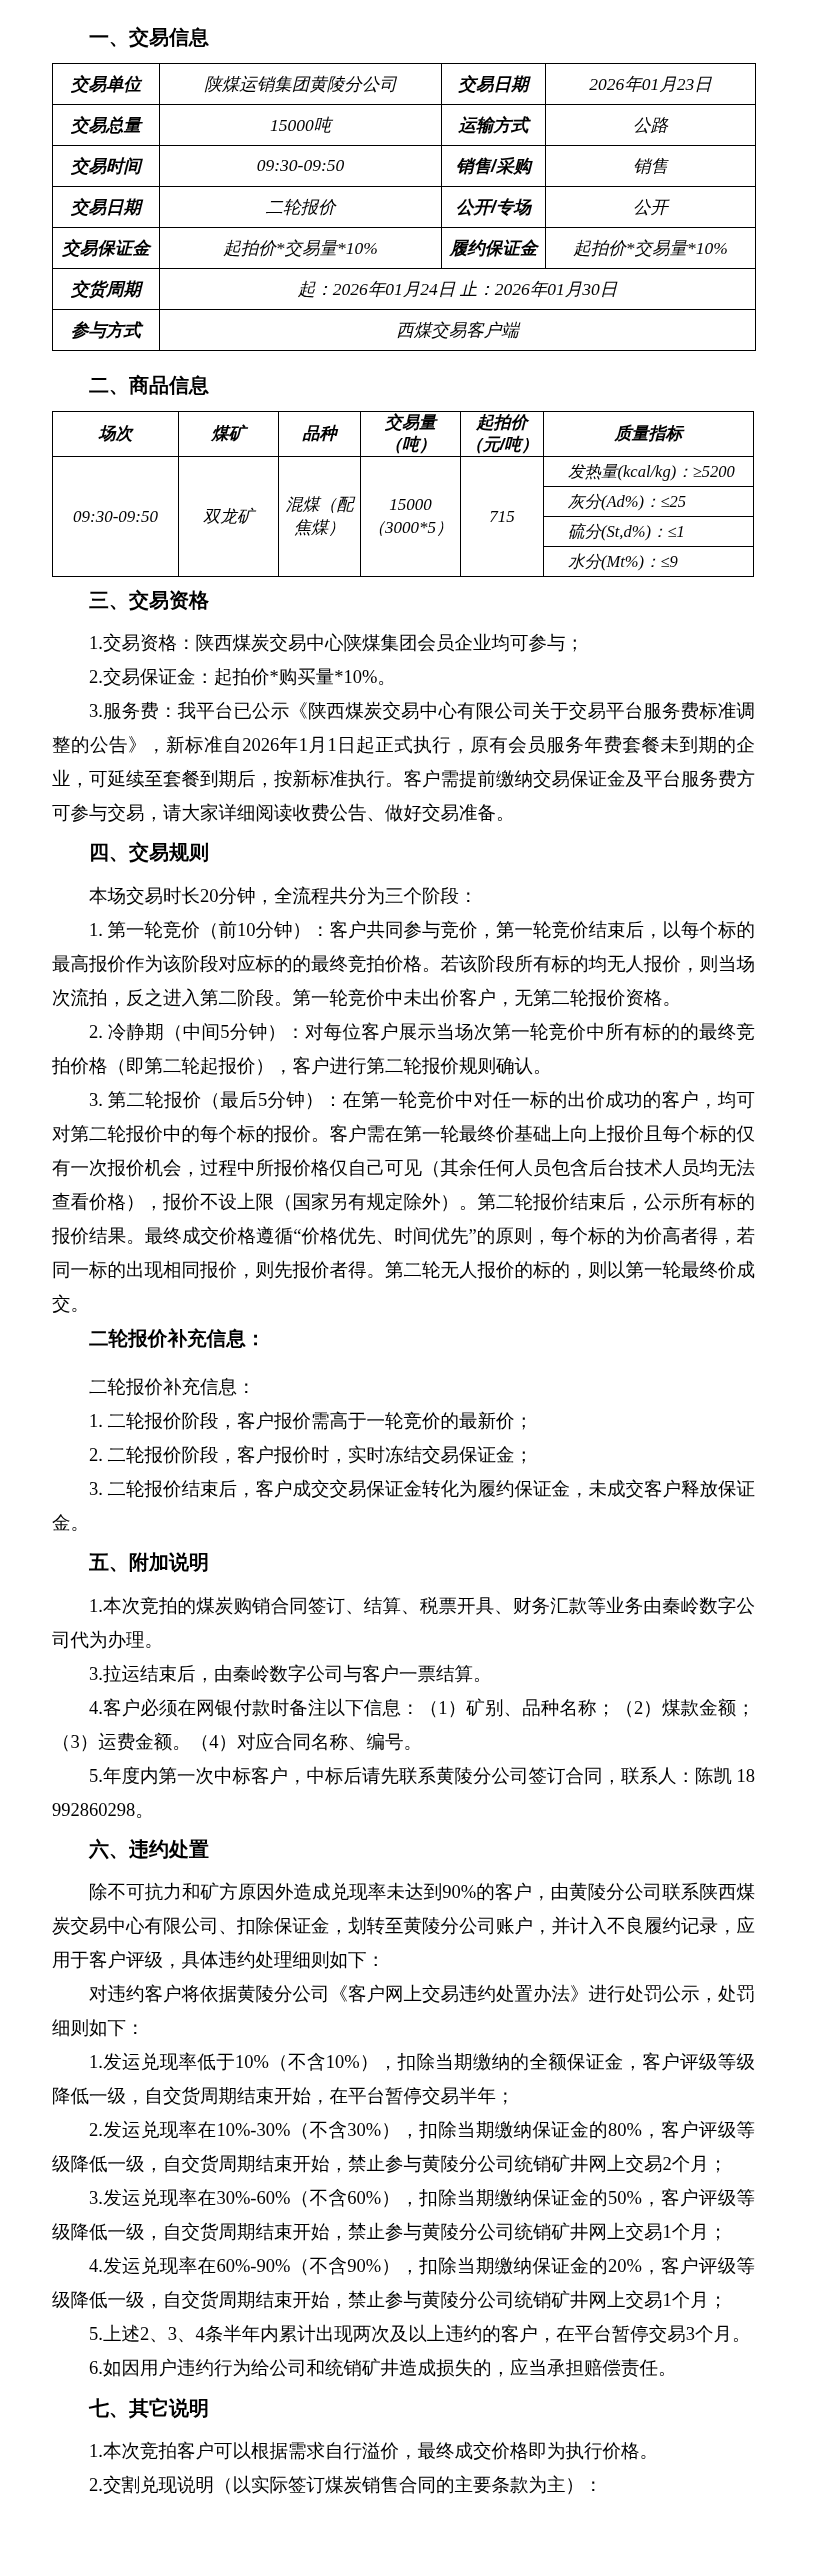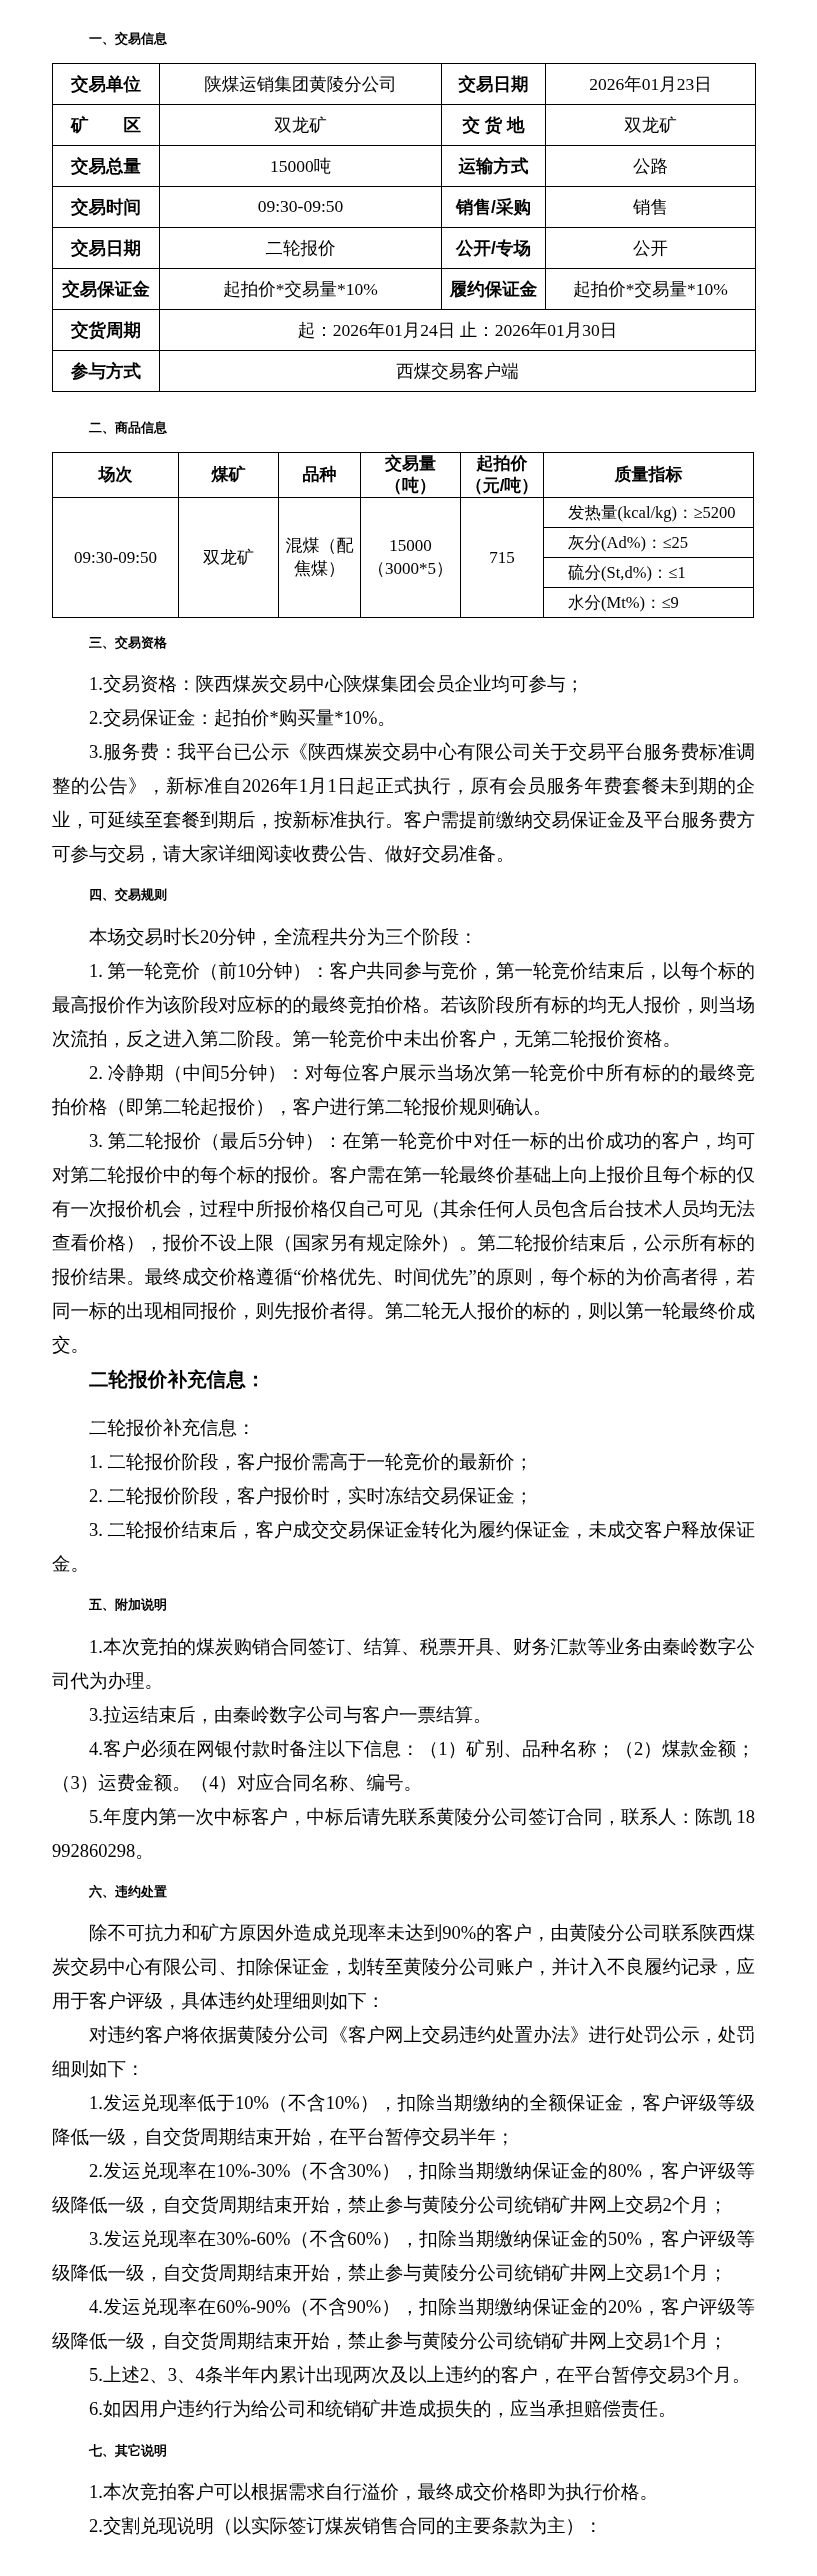--- a/index.html
+++ b/index.html
@@ -2,36 +2,36 @@
 <html style="font-size:8.2px"><head>
 <meta charset="utf-8">
 <style>
   html,body{margin:0;padding:0;background:#e8e8e8;}
   .page{
     width:818px;height:3049px;background:#ffffff;color:#000;
     box-sizing:border-box;padding:14.4px 63px 0 52px;overflow:hidden;
     font-family:"Liberation Serif","DejaVu Serif",serif;
   }
   .sec-h{
-    font-family:Liberation Serif, serif;
-    font-weight:bold;font-size:13px;line-height:27px;
+    font-family:Liberation Mono, monospace;
+    font-weight:bold;font-size:20px;line-height:27px;
     margin:10.3px 0 11.3px 0;text-indent:37px;
   }
   .para{
     font-size:18.5px;line-height:34px;margin:0;
     text-align:justify;text-indent:37px;word-break:break-all;
   }
   .bold-sub{
     font-family:"Liberation Sans","DejaVu Sans",sans-serif;
     font-weight:bold;font-size:19.6px;margin:0 0 15.5px 0;
   }
   table{border-collapse:collapse;table-layout:fixed;width:621px;
         border:1.5px solid #000;}
   td,th{border:1px solid #000;padding:0 3.1px;box-sizing:border-box;
-        overflow:hidden;}
+        overflow:hidden;font-style:italic;}
   
   .t1 td{height:41px;text-align:center;vertical-align:middle;font-size:17.5px;}
   .t1 .lbl{font-family:"Liberation Sans","DejaVu Sans",sans-serif;font-weight:bold;}
   .t1 .val{font-family:"Liberation Serif","DejaVu Serif",serif;}
   
   .t2 th{height:42px;text-align:center;vertical-align:middle;font-size:17px;
          font-family:"Liberation Sans","DejaVu Sans",sans-serif;font-weight:bold;
          line-height:1.3;}
   .t2 td{text-align:center;vertical-align:middle;font-size:17px;line-height:1.35;}
   .t2 td.q{height:30px;text-align:left;padding-left:24px;font-size:16.5px;}
@@ -49,26 +49,20 @@
         <col style="width:282px">
         <col style="width:104px">
         <col style="width:210px">
       </colgroup>
     <tbody>
       <tr>
         <td class="lbl">交易单位</td>
         <td class="val">陕煤运销集团黄陵分公司</td>
         <td class="lbl">交易日期</td>
         <td class="val">2026年01月23日</td>
-      </tr>
-      <tr>
-        <td class="lbl">矿　　区</td>
-        <td class="val">双龙矿</td>
-        <td class="lbl">交 货 地</td>
-        <td class="val">双龙矿</td>
       </tr>
       <tr>
         <td class="lbl">交易总量</td>
         <td class="val">15000吨</td>
         <td class="lbl">运输方式</td>
         <td class="val">公路</td>
       </tr>
       <tr>
         <td class="lbl">交易时间</td>
         <td class="val">09:30-09:50</td>

